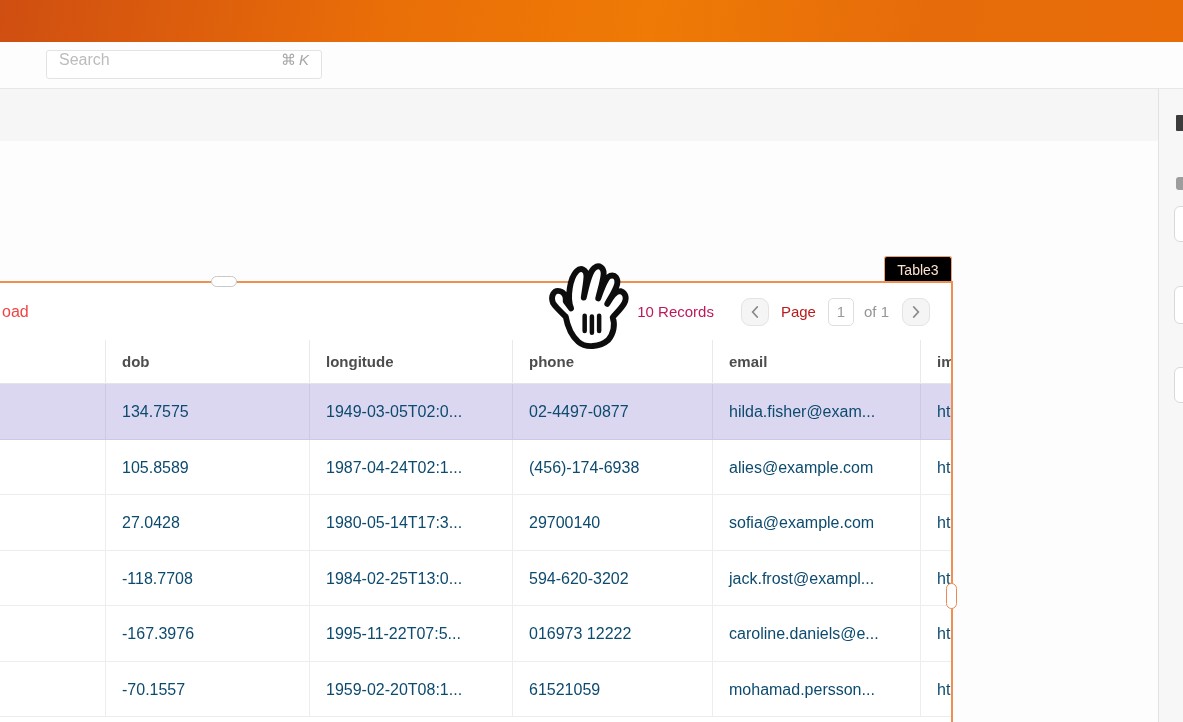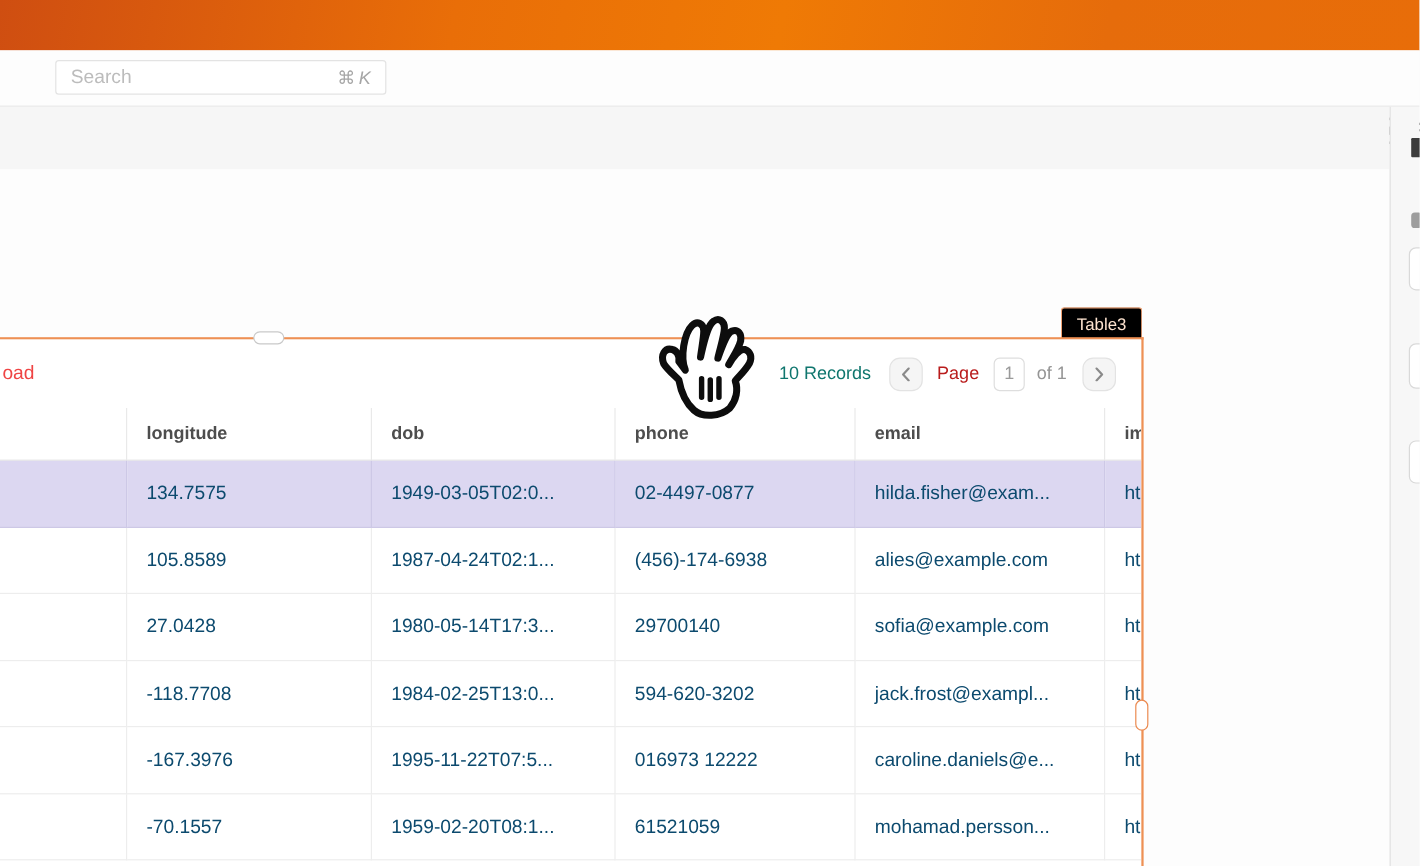--- a/index.html
+++ b/index.html
@@ -8,21 +8,21 @@
 
   
   .banner { position:absolute; left:0; top:0; width:1183px; height:42px;
     background:linear-gradient(100deg,#cf4e11 0%,#e96e08 32%,#ef7a05 55%,#e66c0b 78%,#e86d09 100%); }
 
   
   .toolbar { position:absolute; left:0; top:42px; width:1183px; height:47px;
     background:#fdfdfd; border-bottom:1px solid #e7e7e7; }
   .search-box { position:absolute; left:46px; top:8px; width:276px; height:29px;
     border:1px solid #e3e3e3; border-radius:3px; background:#fff;
-    display:flex; align-items:center; padding:0 12px; }
+    display:flex; align-items:flex-start; padding:0 12px; }
   .search-box input { border:none; outline:none; flex:1; font-size:16px;
     font-family:"Liberation Sans", sans-serif; color:#555; background:transparent; }
   .search-box input::placeholder { color:#bcbcbc; }
   .shortcut { color:#a6a6a6; font-size:15px; white-space:nowrap; }
   .shortcut .key { font-style:italic; margin-left:3px; }
   .preview-wrap { position:absolute; left:1148px; top:56px; display:flex; align-items:center; gap:7px; }
   .play-circle { width:22px; height:22px; border:2px solid #3e3e3e; border-radius:50%;
     position:relative; background:#fdfdfd; }
   .play-circle .tri { position:absolute; left:7px; top:5px; width:0; height:0;
     border-left:7px solid #3e3e3e; border-top:4px solid transparent; border-bottom:4px solid transparent; }
@@ -51,21 +51,21 @@
     background:#fff; border:1px solid #c9c9c9; border-radius:6px; z-index:5; }
   .handle-right { position:absolute; left:946px; top:583px; width:11px; height:26px;
     background:#fff; border:1px solid #eb8a50; border-radius:6px; z-index:5; }
 
   
   .table-clip { position:absolute; left:0; top:283px; width:951px; height:439px;
     background:#fff; overflow:hidden; }
   .t-toolbar { position:relative; width:100%; height:57px; background:#fff; }
   .crumb { position:absolute; left:2px; top:0; line-height:57px; font-size:16px; color:#ef4444; }
   .pager { position:absolute; right:0; top:0; height:57px; display:flex; align-items:center; padding-right:21px; }
-  .pager .records { color:#0f766e; font-size:15px; margin-right:15px; }
+  .pager .records { color:#be185d; font-size:15px; margin-right:27px; }
   .pg-btn { width:28px; height:28px; background:#f5f5f5; border:1px solid #e3e3e3; border-radius:9px;
     display:flex; align-items:center; justify-content:center; }
   .pager .lbl { color:#b91c1c; font-size:15px; margin:0 12px; }
   .page-input { width:26px; height:28px; border:1px solid #dedede; border-radius:5px; background:#fff;
     text-align:center; font-size:15px; color:#9a9a9a; font-family:"Liberation Sans", sans-serif; outline:none; }
   .pager .ofl { color:#959595; font-size:15px; margin:0 13px 0 10px; }
 
   .t-grid { display:grid; grid-template-columns:106px 204px 203px 200px 208px 1fr; }
   .t-header { height:44px; background:#fff; }
   .th { line-height:43px; padding-left:16px; font-size:15px; font-weight:bold; color:#4d4d4d;
@@ -127,22 +127,22 @@
       <span class="ofl">of 1</span>
       <span class="pg-btn">
         <svg width="8" height="12" viewBox="0 0 8 12">
           <polyline points="1.8,1 6.4,6 1.8,11" stroke="#8a8a8a" stroke-width="1.8" fill="none" stroke-linecap="round" stroke-linejoin="round"></polyline>
         </svg>
       </span>
     </div>
   </div>
   <div class="t-grid t-header" id="header-row">
       <div class="th"></div>
+      <div class="th">dob</div>
       <div class="th">longitude</div>
-      <div class="th">dob</div>
       <div class="th">phone</div>
       <div class="th">email</div>
       <div class="th">im</div>
     </div>
   <div id="table-body">
       <div class="t-grid tr highlight">
         <div class="td"></div>
         <div class="td">134.7575</div>
         <div class="td">1949-03-05T02:0...</div>
         <div class="td">02-4497-0877</div>

